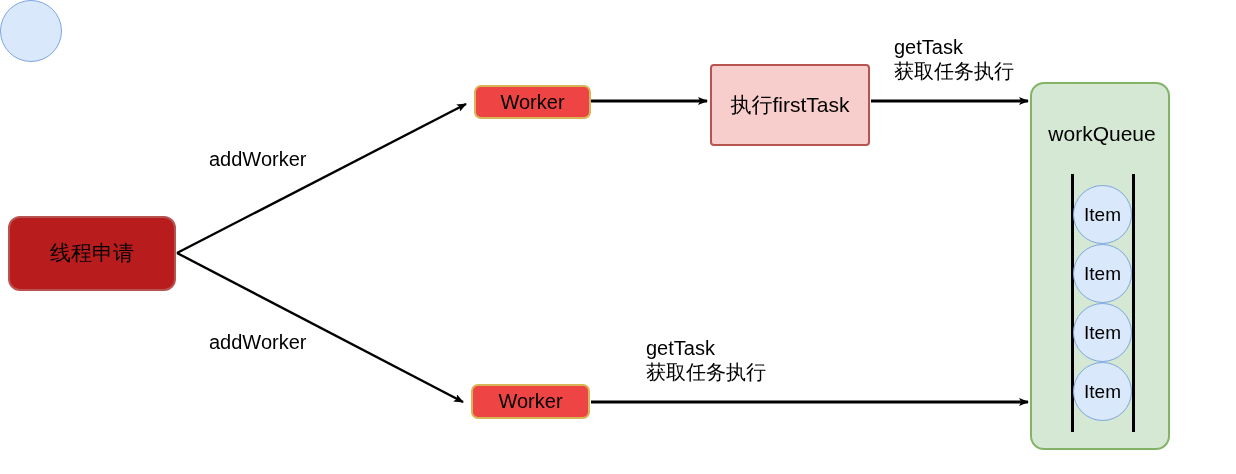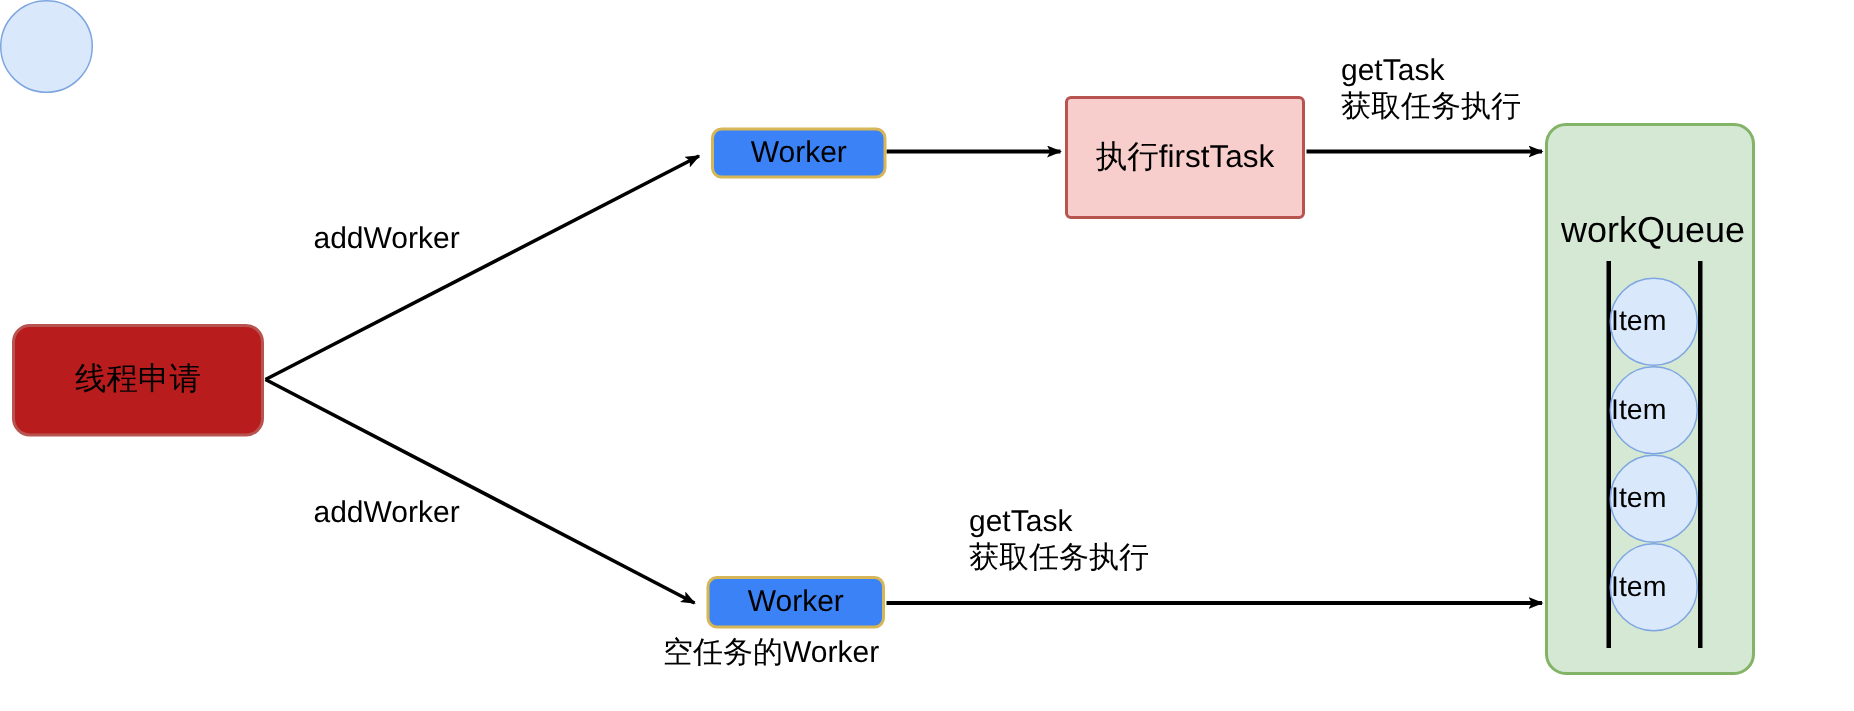--- a/index.html
+++ b/index.html
@@ -33,21 +33,21 @@
     top: 216px;
     width: 168px;
     height: 75px;
     background: #b91c1c;
     border: 2px solid #b85450;
     border-radius: 12px;
     font-size: 21px;
   }
   
   .worker-box {
-    background: #3b82f6;
+    background: #ef4444;
     border: 2px solid #d6b656;
     border-radius: 7px;
     font-size: 20px;
   }
   #node-worker-top {
     left: 474px;
     top: 85px;
     width: 117px;
     height: 34px;
     z-index: 4;
@@ -100,24 +100,24 @@
     height: 368px;
     background: #d5e8d4;
     border: 2px solid #82b366;
     border-radius: 14px;
     box-sizing: border-box;
     z-index: 1;
   }
   #label-work-queue {
     position: absolute;
     left: 0;
-    top: 56px;
+    top: 38px;
     width: 140px;
     text-align: center;
-    font-size: 24px;
+    font-size: 21px;
     color: #000;
   }
   .queue-rail {
     position: absolute;
     top: 90px;
     width: 0;
     height: 258px;
     border-left: 3px solid #000000;
   }
   #queue-rail-left  { left: 39px; }
@@ -126,21 +126,21 @@
     position: absolute;
     left: 41px;
     width: 59px;
     height: 59px;
     box-sizing: border-box;
     background: #dae8fc;
     border: 1.5px solid #7ea6e0;
     border-radius: 50%;
     display: flex;
     align-items: center;
-    justify-content: flex-start;
+    justify-content: center;
     font-size: 19px;
     color: #000;
   }
   
   .edge-label {
     position: absolute;
     color: #000000;
     font-size: 20px;
     white-space: pre;
     line-height: 1.22;
@@ -220,21 +220,20 @@
     <div class="queue-item" style="top:278px">
       <span>Item</span>
     </div>
   </div>
 
   <div class="edge-label" id="label-add-worker-top">addWorker</div>
 
   <div class="edge-label" id="label-add-worker-bottom">addWorker</div>
 
 
-  <div class="edge-label" id="label-empty-task-worker">空任务的Worker</div>
 
   <div class="edge-label" id="label-get-task-top">getTask
 获取任务执行</div>
 
   <div class="edge-label" id="label-get-task-bottom">getTask
 获取任务执行</div>
 
 </div>
 
 </body></html>

